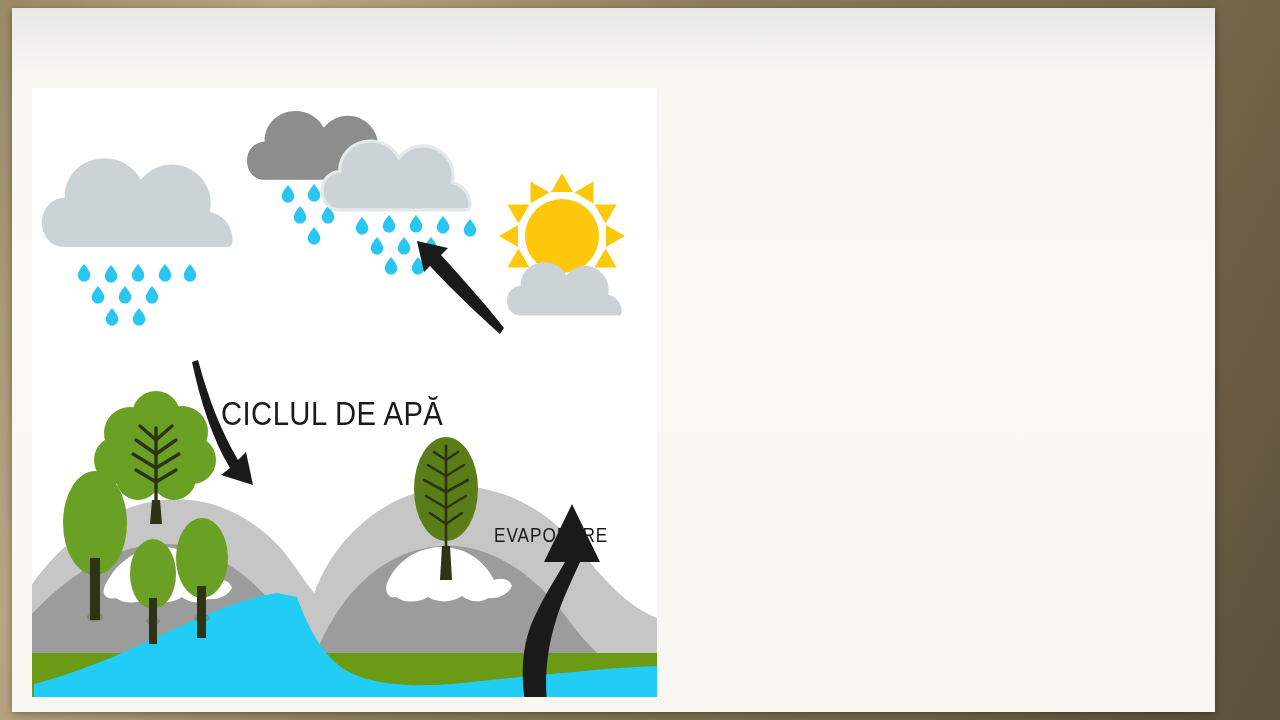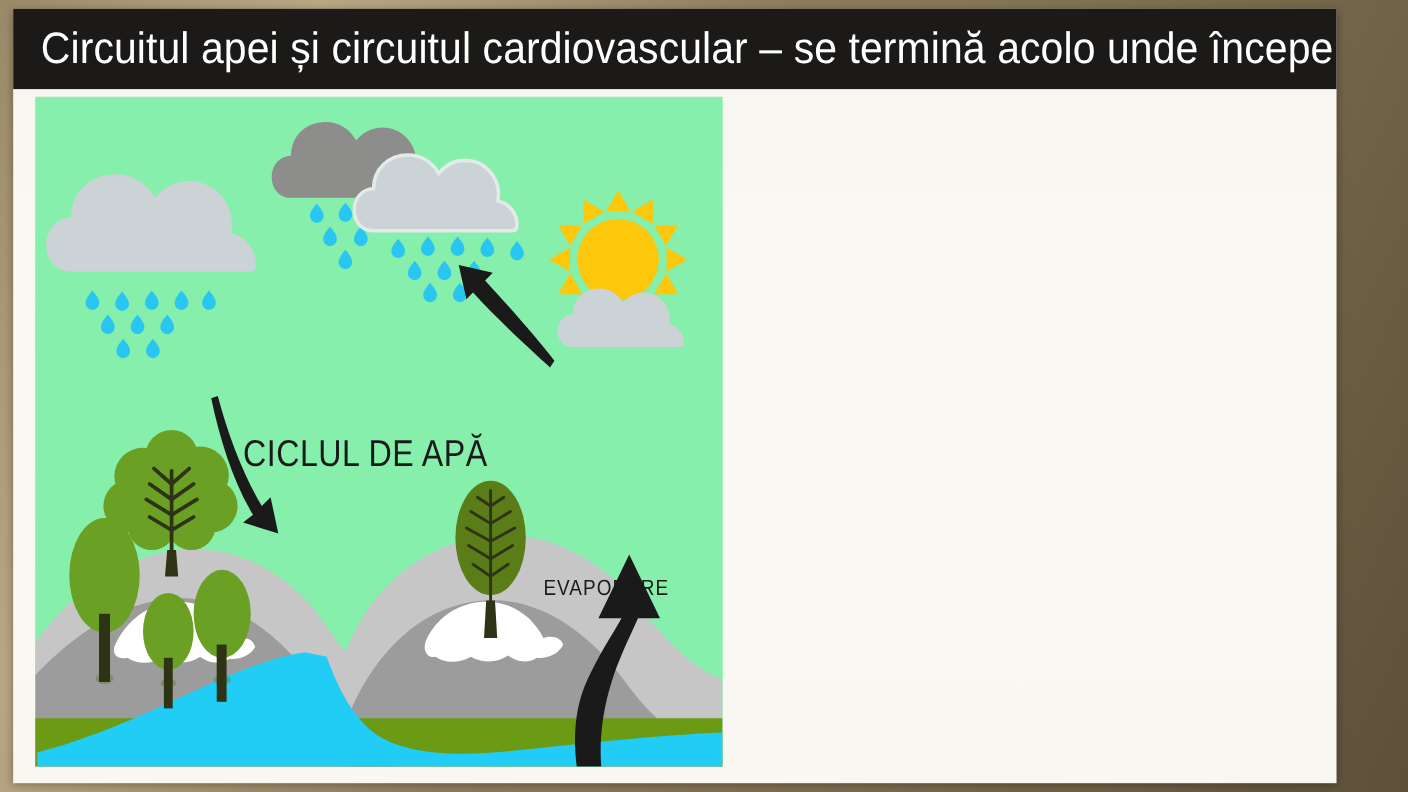--- a/index.html
+++ b/index.html
@@ -37,21 +37,21 @@
     letter-spacing:.1px;
     padding-left:27px;
     white-space:nowrap;
     transform:scaleX(.93);
     transform-origin:left center;
   }
   
   .illus{
     position:absolute;left:32px;top:88px;width:625px;height:609px;
     overflow:hidden;
-    background:#86efac;
+    background:#ffffff;
     text-align:center;
   }
   .illus svg{display:block;position:absolute;left:0;top:0;}
   .lbl{
     position:absolute;
     font-family:"Liberation Sans Narrow","Liberation Sans",sans-serif;
     color:#1a1a1a;
     white-space:nowrap;
     transform:scaleX(.86);
     transform-origin:left center;
@@ -61,23 +61,20 @@
 </style>
 </head>
 <body>
 
 <div id="slide">
 
   <div class="frame"></div>
 
   <div class="sheet"></div>
 
-  <div class="titlebar">
-    <div class="title-text">Circuitul apei și circuitul cardiovascular – se termină acolo unde începe</div>
-  </div>
 
   <div class="illus">
 
     <svg width="625" height="609" viewBox="0 0 625 609" xmlns="http://www.w3.org/2000/svg">
 
       <defs>
 
         <g id="drop">
           <path d="M0,-9 C4.6,-3.4 6.2,-0.6 6.2,2.2 C6.2,5.8 3.4,8.6 0,8.6
                    C-3.4,8.6 -6.2,5.8 -6.2,2.2 C-6.2,-0.6 -4.6,-3.4 0,-9 Z" fill="#29c6f2"></path>

